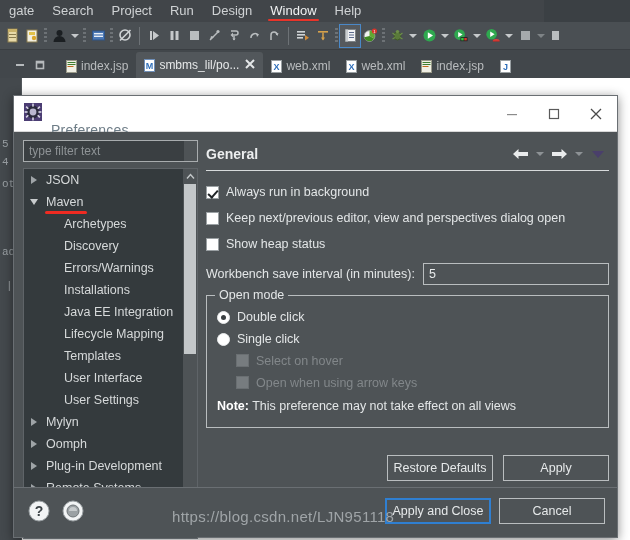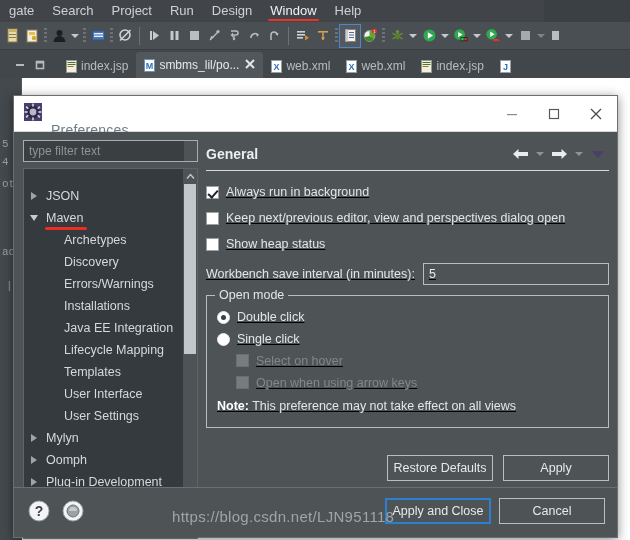--- a/index.html
+++ b/index.html
@@ -103,21 +103,21 @@
     color:#cfd2d4; font-size:12px; padding-left:5px; font-family:"Liberation Sans", sans-serif;
   }
   .filter-box input::placeholder { color:#8e9396; }
   .filter-clear { width:24px; height:20px; background:#4e5356; }
 
   
   .tree-wrap {
     position:absolute; left:9px; top:36px; width:175px; height:352px;
     background:#343a3d; border:1px solid #5f6468; overflow:hidden;
   }
-  .tree-list { position:absolute; left:0; top:0; right:14px; top:0;margin-top:16px; }
+  .tree-list { position:absolute; left:0; top:0; right:14px; top:0; }
   .trow {
     height:22px; display:flex; align-items:center; font-size:12.5px;
     color:#d6d9da; white-space:nowrap; position:relative;
   }
   .trow .arrow { width:20px; display:flex; align-items:center; justify-content:center; }
   .arrow-closed {
     width:0;height:0;border-top:4.5px solid transparent;border-bottom:4.5px solid transparent;
     border-left:6px solid #9fa4a7;
   }
   .arrow-open {
@@ -152,21 +152,21 @@
   }
   .page-head { height:28px; display:flex; align-items:center; position:relative; }
   .page-title { font-size:14px; font-weight:bold; color:#eceeef; }
   .page-nav { margin-left:auto; display:flex; align-items:center; gap:2px; }
   .navbtn { width:22px; height:22px; display:flex; align-items:center; justify-content:center; }
   .navcaret { width:13px; height:22px; display:flex; align-items:center; justify-content:center; }
   .navcaret i { width:0;height:0;border-left:4px solid transparent;border-right:4px solid transparent;
                 border-top:4px solid #8d9295; }
   .hr { height:1px; background:#d7dadb; margin-top:2px; }
 
-  .content { padding-top:10px;text-decoration:underline; }
+  .content { padding-top:10px; }
   .crow { display:flex; align-items:center; height:22px; margin-bottom:4px; }
   .cb {
     width:13px; height:13px; background:#ffffff; border:1px solid #9aa0a3;
     margin-right:7px; position:relative; flex:none;
   }
   .cb.checked::after {
     content:""; position:absolute; left:3px; top:1px; width:4px; height:8px;
     border:solid #1f2326; border-width:0 2px 2px 0; transform:rotate(42deg);
   }
   .cb.disabled { background:#777c7f; border-color:#6a6f72; }

